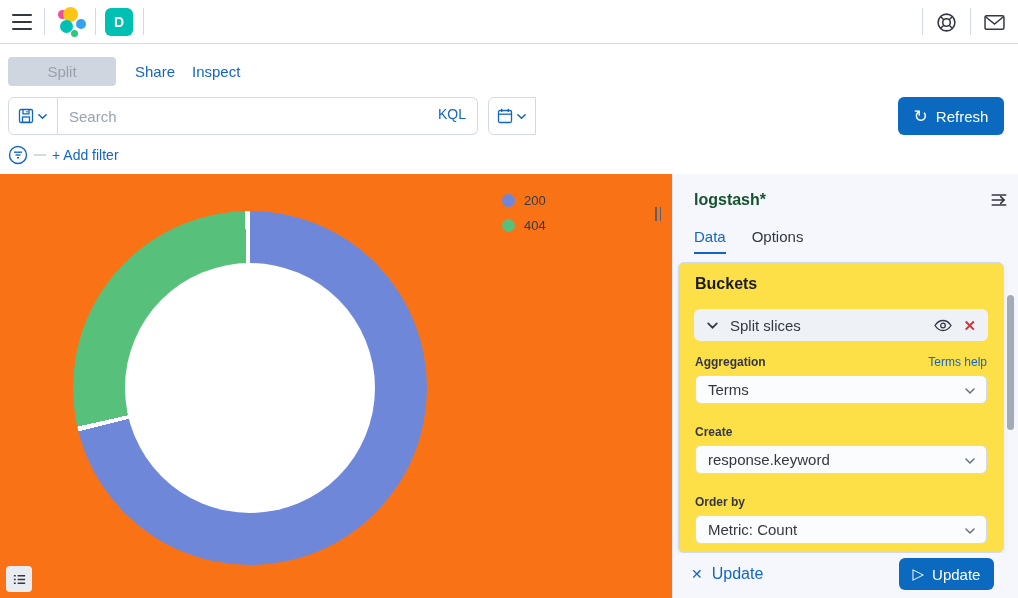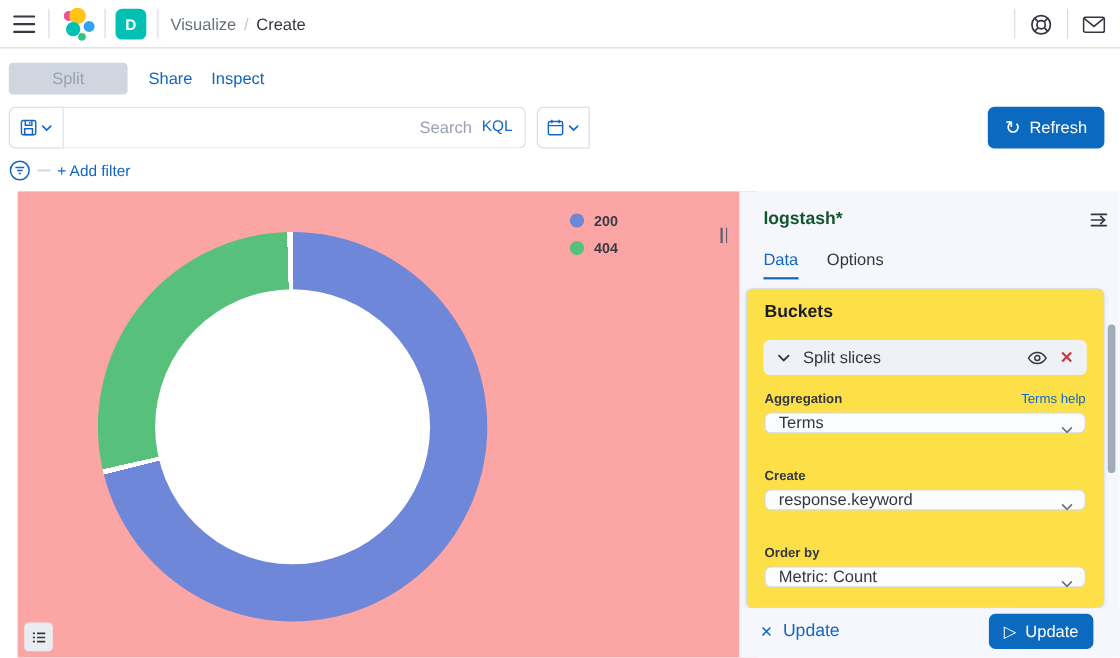--- a/index.html
+++ b/index.html
@@ -30,38 +30,38 @@
     background:#d0d6e0; color:#99a1af; font-size:15px; font-weight:500; font-family:inherit; }
   .text-link { color:var(--accent,#1365c4); font-weight:500; cursor:pointer; }
   .share-link { position:absolute; left:135px; top:63px; }
   .inspect-link { position:absolute; left:192px; top:63px; }
 
   
   .ctl { border:1px solid #d3dae6; background:#fff; height:38px; }
   .sq-btn { position:absolute; left:8px; top:97px; width:50px; border-radius:6px 0 0 6px; display:flex; align-items:center; justify-content:center; gap:3px; color:var(--accent,#1365c4); cursor:pointer; }
   .search-wrap { position:absolute; left:58px; top:97px; width:420px; }
   .search-input { width:100%; height:38px; border:1px solid #d3dae6; border-left:none; border-radius:0 6px 6px 0;
-    padding:0 48px 0 11px; font-size:15px; font-family:inherit; color:#3b82f6; outline:none;text-align:right; }
+    padding:0 48px 0 11px; font-size:15px; font-family:inherit; color:#3b82f6; outline:none; }
   .search-input::placeholder { color:#98a2b3; }
   .kql { position:absolute; right:12px; top:9px; color:var(--accent,#1365c4); font-size:14px; font-weight:500; cursor:pointer; }
   .cal-btn { position:absolute; left:488px; top:97px; width:48px; border-radius:6px 0 0 6px; display:flex; align-items:center; justify-content:center; gap:3px; color:var(--accent,#1365c4); cursor:pointer; }
   .time-display { position:absolute; left:536px; top:97px; width:342px; border-left:none; border-radius:0 6px 6px 0; display:flex; align-items:center; padding-left:12px; cursor:pointer; }
   .show-dates { position:absolute; right:12px; top:9px; }
   .refresh-btn { position:absolute; left:898px; top:97px; width:106px; height:38px; border:none; border-radius:6px;
     background:var(--btn,#0b6abf); color:#fff; font-size:15px; font-weight:500; font-family:inherit;
     display:flex; align-items:center; justify-content:center; gap:8px; cursor:pointer; }
   .refresh-glyph { font-size:17px; line-height:1; }
 
   
   .filter-btn { position:absolute; left:8px; top:145px; width:20px; height:20px; color:var(--accent,#1365c4); cursor:pointer; }
   .filter-dash { position:absolute; left:34px; top:154px; width:12px; height:2px; background:#d3dae6; }
   .add-filter { position:absolute; left:52px; top:147px; font-size:14px; }
 
   
-  .chart-area { position:absolute; left:16px; top:174px; width:672px; height:424px; background:#fca5a5;font-weight:bold; }
+  .chart-area { position:absolute; left:0; top:174px; width:672px; height:424px; background:#f97316; }
   .donut { position:absolute; left:73px; top:37px; width:354px; height:354px; border-radius:50%; }
   .donut-hole { position:absolute; left:52px; top:52px; width:250px; height:250px; border-radius:50%; background:#fff; }
   .legend { position:absolute; left:502px; top:19px; display:flex; flex-direction:column; gap:10px; }
   .legend-item { display:flex; align-items:center; gap:9px; cursor:pointer; }
   .legend-dot { width:13px; height:13px; border-radius:50%; }
   .legend-label { font-size:13px; color:#363a42; }
   .legend-toggle { position:absolute; left:6px; bottom:6px; width:26px; height:26px; border-radius:4px; background:#e9edf1;
     display:flex; align-items:center; justify-content:center; color:#343741; cursor:pointer; }
   .resize-handle { position:absolute; left:655px; top:207px; width:9px; height:14px; display:flex; gap:3px; cursor:col-resize; }
   .resize-handle i { width:1.6px; height:14px; background:#5a606b; }
@@ -76,21 +76,21 @@
   .card { position:absolute; left:5px; top:88px; width:326px; height:291px; background:#fde047; border:1px solid #d3dae6; border-radius:6px;
     box-shadow:0 2px 5px rgba(152,162,179,.18); }
   .card-heading { position:absolute; left:16px; top:12px; font-size:16px; font-weight:700; color:#1a1c21; }
   .bucket-row { position:absolute; left:15px; right:15px; top:46px; height:32px; background:#eef2f7; border-radius:6px;
     display:flex; align-items:center; padding:0 12px; gap:11px; cursor:pointer; }
   .bucket-row .grow { flex:1; }
   .eye-btn { color:#343741; display:flex; cursor:pointer; }
   .x-btn { color:var(--danger,#c73a3f); font-size:15px; font-weight:700; cursor:pointer; line-height:1; }
   .fld-label { position:absolute; left:16px; font-size:12px; font-weight:700; color:#343741; }
   .fld-help { position:absolute; right:16px; font-size:12px; }
-  .select { position:absolute; left:16px; right:16px; height:19px; background:#fbfcfd; border:1px solid #d3dae6; border-radius:6px;
+  .select { position:absolute; left:16px; right:16px; height:29px; background:#fbfcfd; border:1px solid #d3dae6; border-radius:6px;
     display:flex; align-items:center; padding:0 30px 0 12px; cursor:pointer; color:#343741; }
   .select .chev { position:absolute; right:9px; top:8px; color:#69707d; }
   .scroll-thumb { position:absolute; left:334px; top:121px; width:7px; height:135px; border-radius:4px; background:#a2abb8; cursor:pointer; }
   .panel-footer { position:absolute; left:0; right:0; top:379px; height:45px; background:#f5f7fc; }
   .discard { position:absolute; left:18px; top:12px; display:flex; align-items:center; gap:9px; font-size:16px; }
   .discard .x { font-size:14px; }
   .update-btn { position:absolute; right:24px; top:5px; width:95px; height:32px; border:none; border-radius:6px;
     background:var(--btn,#0b6abf); color:#fff; font-size:15px; font-weight:500; font-family:inherit;
     display:flex; align-items:center; justify-content:center; gap:8px; cursor:pointer; }
   svg { display:block; }
@@ -110,25 +110,20 @@
     <div class="logo">
       <i style="left:4px;top:5px;width:9px;height:9px;background:#f04e98"></i>
       <i style="left:9px;top:2px;width:15px;height:15px;background:#fec514"></i>
       <i style="left:22px;top:14px;width:10px;height:10px;background:#36a2ef"></i>
       <i style="left:6px;top:15px;width:13px;height:13px;background:#00bfb3"></i>
       <i style="left:17px;top:25px;width:7px;height:7px;background:#2fc779"></i>
     </div>
     <div class="vdiv" style="left:95px"></div>
     <div class="space-badge">D</div>
     <div class="vdiv" style="left:143px"></div>
-    <div class="breadcrumb">
-      <span class="crumb-inactive">Visualize</span>
-      <span class="crumb-sep">/</span>
-      <span class="crumb-active">Create</span>
-    </div>
     <div class="vdiv" style="left:922px"></div>
     <div class="hdr-icon-btn" style="left:934px">
       <svg width="21" height="21" viewBox="0 0 20 20" fill="none" stroke="currentColor" stroke-width="1.5">
         <circle cx="10" cy="10" r="8"></circle>
           <circle cx="10" cy="10" r="3.6"></circle>
         <line x1="12.8" y1="7.2" x2="15.5" y2="4.5"></line>
           <line x1="7.2" y1="7.2" x2="4.5" y2="4.5"></line>
         <line x1="7.2" y1="12.8" x2="4.5" y2="15.5"></line>
           <line x1="12.8" y1="12.8" x2="15.5" y2="15.5"></line>
       </svg>

